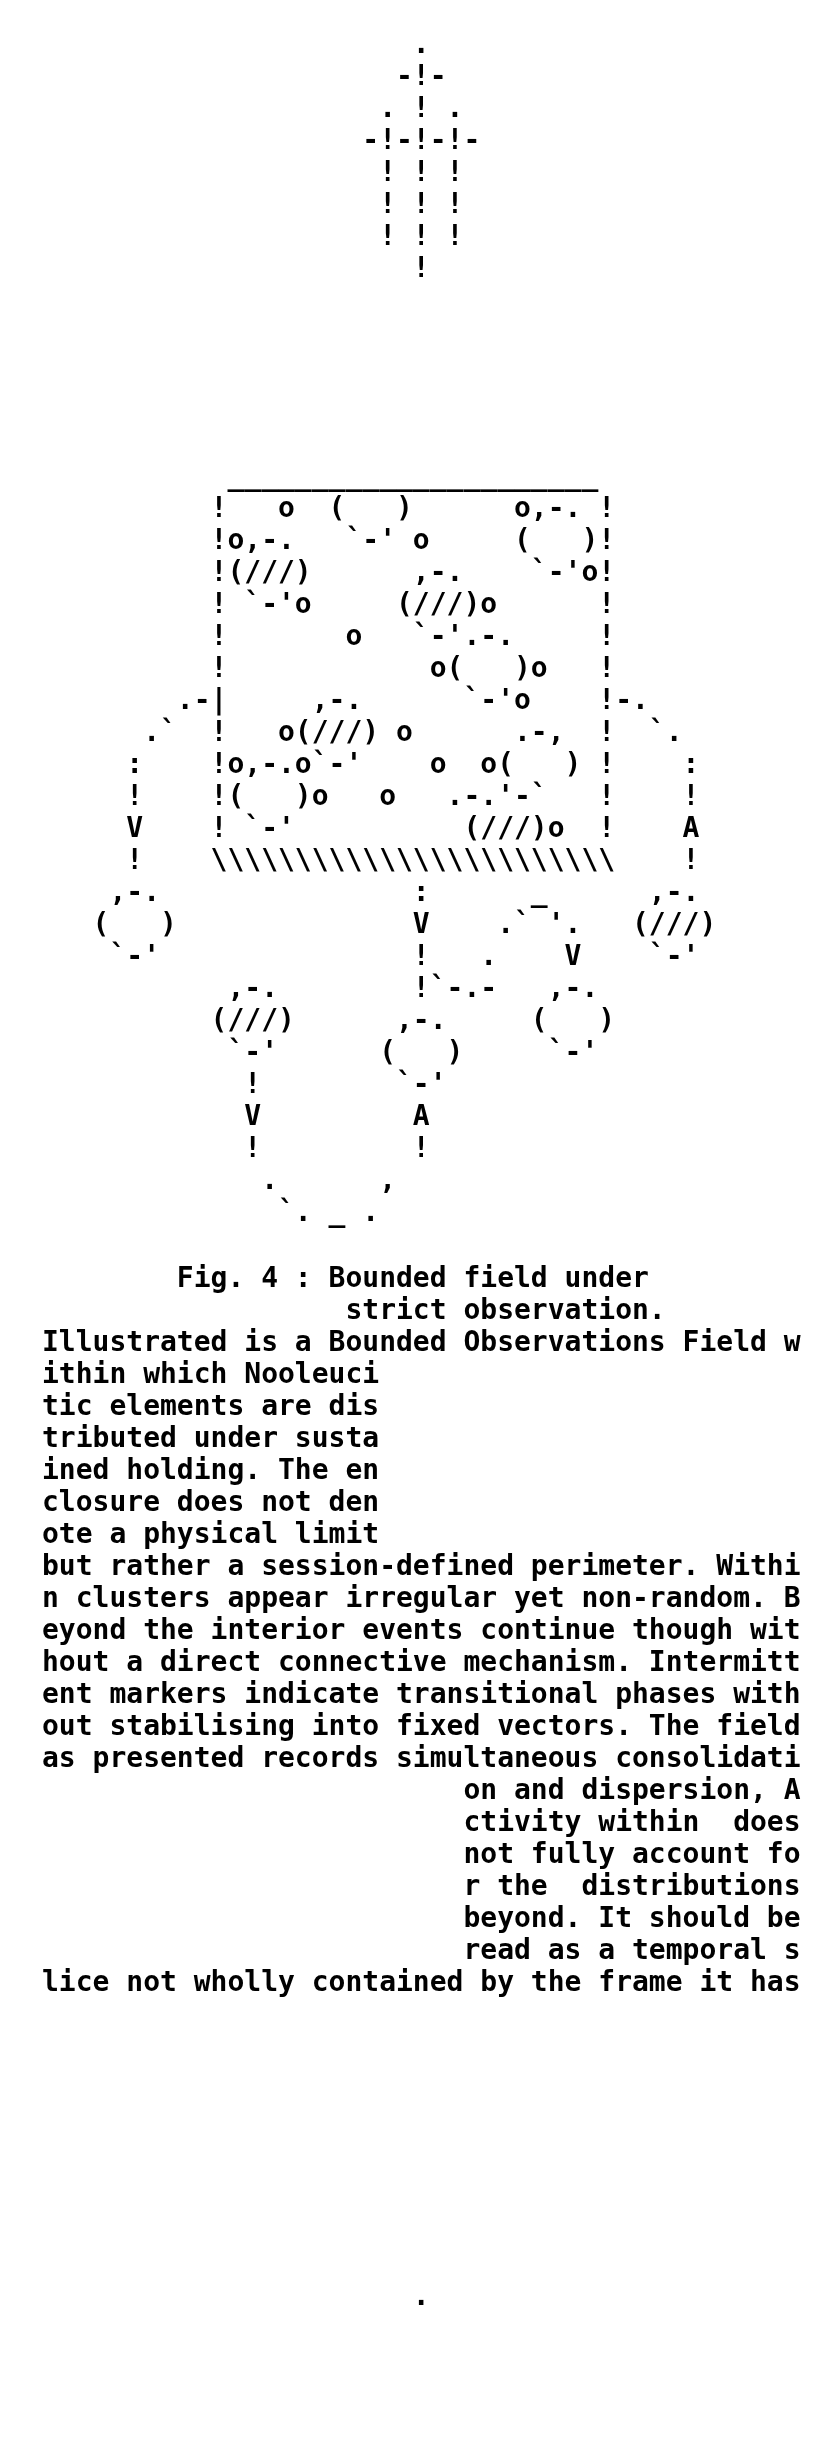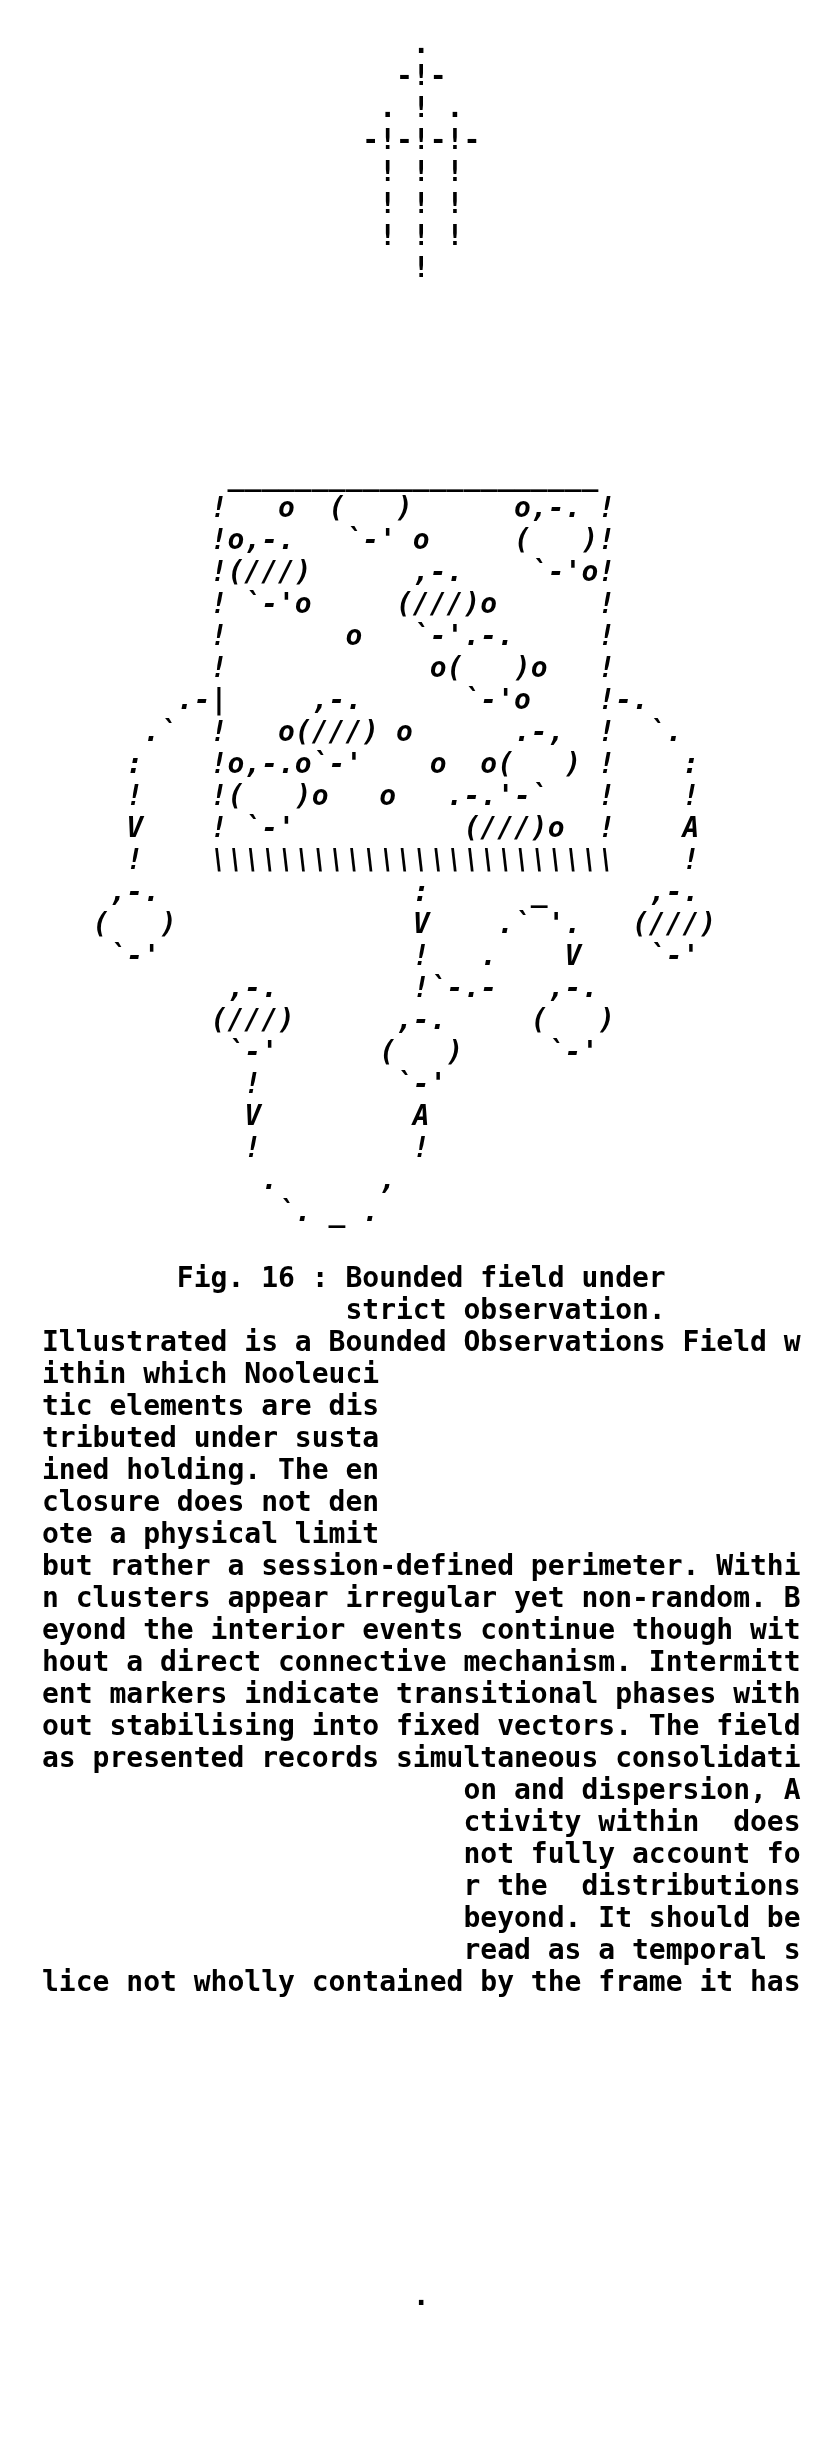--- a/index.html
+++ b/index.html
@@ -24,21 +24,21 @@
     padding: 0;
     font-family: "DejaVu Sans Mono", "Liberation Mono", monospace;
     font-weight: bold;
     font-size: 28px;
     line-height: 32px;
     letter-spacing: 0;
     white-space: pre;
     color: #000000;
   }
   pre.ascii.gap-ornament { margin-top: 0; }
-  pre.ascii.gap-figure   { margin-top: 176px; font-style: italic; }
+  pre.ascii.gap-figure   { margin-top: 176px; }
   pre.ascii.gap-caption  { margin-top: 34px; }
   pre.ascii.gap-body     { }
   pre.ascii.gap-footer   { margin-top: 282px; }
 </style>
 </head>
 <body style="background: rgb(255, 255, 255);">
 
 <div class="page" style="color: rgb(0, 0, 0);">
   <pre class="ascii gap-ornament">                      .
                      -!-
@@ -67,21 +67,21 @@
     `-'               !   .    V    `-'
            ,-.        !`-.-   ,-.
           (///)      ,-.     (   )
            `-'      (   )     `-'
             !        `-'
             V         A
             !         !
              .      ,
               `. _ .</pre>
 
-  <pre class="ascii gap-caption">        Fig. 16 : Bounded field under
+  <pre class="ascii gap-caption">        Fig. 4 : Bounded field under
                   strict observation.</pre>
 
   <pre class="ascii gap-body">Illustrated is a Bounded Observations Field w
 ithin which Nooleuci
 tic elements are dis
 tributed under susta
 ined holding. The en
 closure does not den
 ote a physical limit
 but rather a session-defined perimeter. Withi

